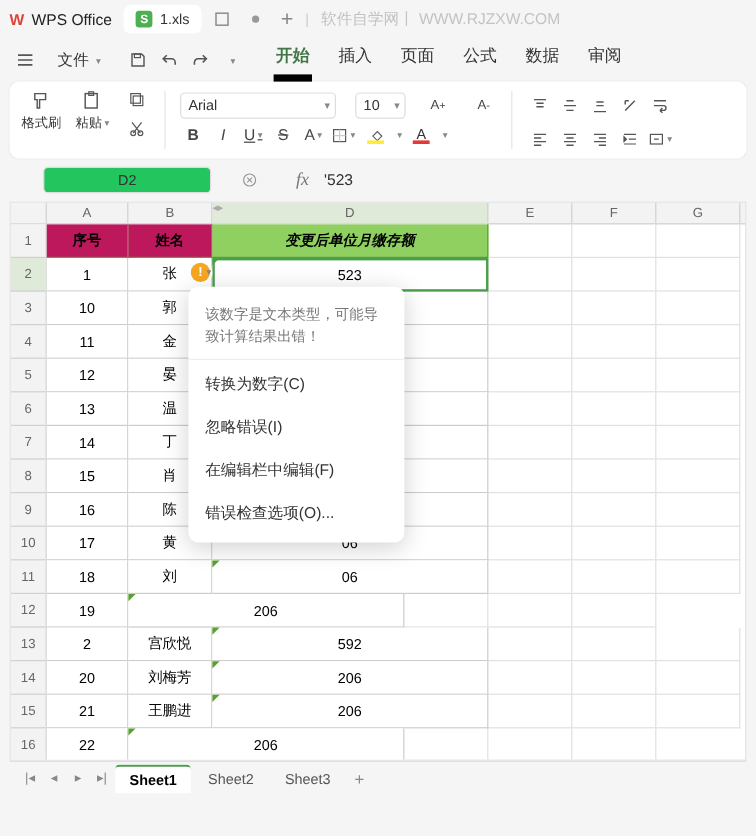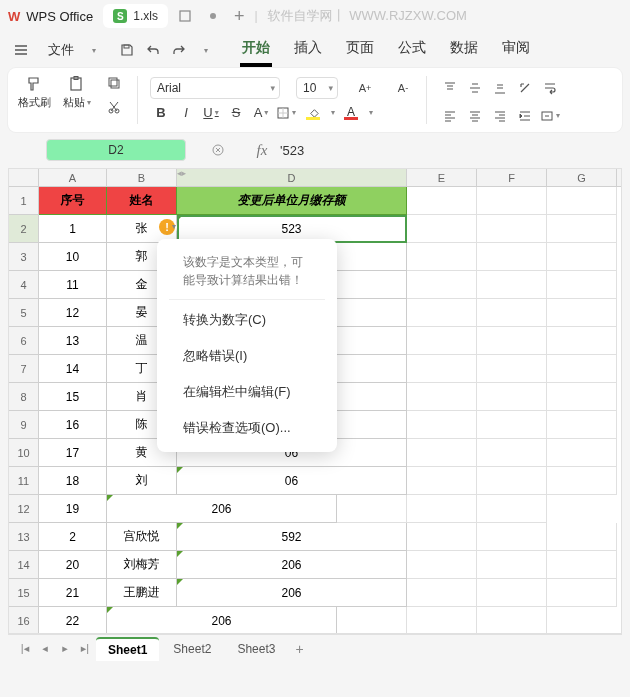--- a/index.html
+++ b/index.html
@@ -12,24 +12,24 @@
 .tab-file { display: flex; align-items: center; background: #fff; border-radius: 6px; padding: 4px 10px; gap: 6px; font-size: 12px; margin-left: 4px; height: 24px; }
 .s-badge { background: #4caf50; color: #fff; border-radius: 3px; width: 14px; height: 14px; display: inline-flex; align-items: center; justify-content: center; font-size: 10px; font-weight: bold; }
 .win-btn { width: 22px; height: 22px; display: inline-flex; align-items: center; justify-content: center; color: #777; border-radius: 4px; }
 .win-dot { width: 6px; height: 6px; background: #999; border-radius: 50%; }
 .plus { font-size: 18px; color: #888; margin: 0 4px; }
 .sep { color: #ccc; }
 .watermark { color: #c3c3c3; font-size: 13px; margin-left: 4px; }
 
 
 .menubar { display: flex; align-items: center; height: 36px; padding: 0 10px; gap: 16px; }
-.menu-file-btn { display: flex; align-items: center; gap: 16px; font-size: 13px; color: #333; }
+.menu-file-btn { display: flex; align-items: center; gap: 4px; font-size: 13px; color: #333; }
 .menu-tabs { display: flex; gap: 20px; margin-left: 8px; font-size: 14px; }
 .menu-tab { color: #333; padding: 6px 2px; }
-.menu-tab.active { color: #417646; font-weight: 600; border-bottom: 4px solid #000000; }
+.menu-tab.active { color: #417646; font-weight: 600; border-bottom: 6px solid #000000; }
 .menu-icons { display: flex; gap: 4px; margin-left: 4px; }
 .menu-ic { width: 22px; height: 22px; display: inline-flex; align-items: center; justify-content: center; color: #555; }
 
 
 .toolbar { display: flex; align-items: stretch; background: #fff; border-radius: 8px; margin: 0 8px; padding: 4px 6px; height: 64px; gap: 4px; box-shadow: 0 0 0 1px #eee; }
 .tcol { display: flex; flex-direction: column; gap: 2px; align-items: center; padding: 0 4px; }
 .tbtn-lg { display: flex; flex-direction: column; align-items: center; font-size: 11px; color: #333; gap: 1px; padding: 2px 4px; }
 .tbtn-lg .ic { font-size: 18px; color: #555; height: 20px; display:flex; align-items:center; }
 .tbtn-sm { width: 22px; height: 22px; display: inline-flex; align-items: center; justify-content: center; color: #555; font-size: 14px; }
 .vdiv { width: 1px; background: #e5e5e5; margin: 4px 4px; }
@@ -41,47 +41,47 @@
 .fmt-btn { width: 22px; height: 22px; display: inline-flex; align-items: center; justify-content: center; color: #444; font-size: 13px; border-radius: 3px; }
 .fmt-btn.bold { font-weight: bold; }
 .fmt-btn.ital { font-style: italic; }
 .fmt-btn.under { text-decoration: underline; }
 .fmt-btn.strike { text-decoration: line-through; }
 .color-bar { width: 14px; height: 3px; display: block; margin-top: -2px; }
 .color-btn { display: inline-flex; flex-direction: column; align-items: center; width: 26px; height: 22px; justify-content:center; }
 
 
 .fbar { display: flex; align-items: center; height: 28px; margin: 4px 8px 0; gap: 0; }
-.namebox { background: #86efac; border: 1px solid #ddd; border-radius: 4px; width: 140px; text-align: center; font-size: 12px; padding: 3px 4px; position: relative; margin-left: 38px; }
+.namebox { background: #22c55e; border: 1px solid #ddd; border-radius: 4px; width: 140px; text-align: center; font-size: 12px; padding: 3px 4px; position: relative; margin-left: 28px; }
 .fbar .fx-ic { width: 24px; height: 24px; display: inline-flex; align-items: center; justify-content: center; color: #777; margin-left: 20px; }
 .formula-in { flex: 1; padding: 3px 6px; font-size: 13px; font-family: monospace; color: #333; }
 
 
 .sheet-wrap { position: relative; margin: 4px 8px 0; background: #fff; border: 1px solid #e0e0e0; height: 466px; overflow: hidden; }
 .col-hdr-row { display: flex; height: 18px; background: #f3f3f3; border-bottom: 1px solid #d0d0d0; }
 .corner { width: 30px; border-right: 1px solid #d0d0d0; background: #f3f3f3; display:flex; align-items:center; justify-content:center; }
 .col-hdr { text-align: center; font-size: 11px; color: #666; border-right: 1px solid #d0d0d0; display:flex; align-items:center; justify-content:center; }
 .col-A { width: 68px; } .col-B { width: 70px; } .col-D { width: 230px; } .col-E, .col-F, .col-G { width: 70px; }
 .grid-body { display: flex; }
 .row-hdrs { width: 30px; background: #f3f3f3; border-right: 1px solid #d0d0d0; }
 .row-hdr { height: 28px; border-bottom: 1px solid #d0d0d0; display: flex; align-items: center; justify-content: center; font-size: 11px; color: #666; }
 .row-hdr.sel { background: #e0ead8; }
 .cells { position: relative; flex: 1; }
 .row { display: flex; height: 28px; }
 .cell { border-right: 1px solid #e0e0e0; border-bottom: 1px solid #e0e0e0; display: flex; align-items: center; justify-content: center; font-size: 12px; color: #000; padding: 0 4px; }
-.hdr-cell { background: #ef4444; font-weight: bold; color: #000; border-right: 1px solid #5aa030; border-bottom: 1px solid #5aa030; }
+.hdr-cell { background: #be185d; font-weight: bold; color: #000; border-right: 1px solid #5aa030; border-bottom: 1px solid #5aa030; }
 .hdr-cell.d { background: #8fd060; font-style: italic; }
 .data-cell { background: #fff; border-color: #ccc; font-family: Arial; }
 .tri { position: absolute; left: 0; top: 0; width: 0; height: 0; border-top: 6px solid #5aa030; border-right: 6px solid transparent; }
 .cell.rel { position: relative; overflow: visible; }
 .sel-outline { position: absolute; border: 2px solid #4b9e4b; pointer-events: none; }
 .err-badge { position: absolute; width: 16px; height: 16px; background: #f5a623; border-radius: 50%; color: #fff; font-size: 11px; display:flex; align-items:center; justify-content:center; font-weight:bold; box-shadow: 0 0 0 2px #fff; }
 
 
-.ctx { position: absolute; background: #fff; border-radius: 8px; box-shadow: 0 4px 20px rgba(0,0,0,.18); width: 180px; padding: 6px 12px; font-size: 13px; z-index: 100; }
+.ctx { position: absolute; background: #fff; border-radius: 8px; box-shadow: 0 4px 20px rgba(0,0,0,.18); width: 180px; padding: 6px 0; font-size: 13px; z-index: 100; }
 .ctx-note { padding: 8px 14px; color: #777; font-size: 12px; line-height: 1.5; }
 .ctx-div { height: 1px; background: #eee; margin: 2px 0; }
 .ctx-item { padding: 9px 14px; color: #333; }
 .ctx-card { margin: 6px 10px 4px; background: linear-gradient(135deg,#3bbfa4,#2a9d7a); border-radius: 6px; padding: 8px 10px; color: #fff; position: relative; }
 .ctx-card .lbl-sm { font-size: 9px; opacity: .8; }
 .ctx-card .tit { font-size: 12px; font-weight: 600; line-height: 1.4; }
 .ctx-card .time { position: absolute; right: 8px; bottom: 8px; font-size: 11px; display: flex; align-items: center; gap: 3px; }
 .play-ic { width: 12px; height: 12px; border: 1px solid #fff; border-radius: 50%; display:inline-flex; align-items:center; justify-content:center; }
 .play-ic::after { content:''; border-left: 4px solid #fff; border-top: 2.5px solid transparent; border-bottom: 2.5px solid transparent; margin-left:1px; }
 

